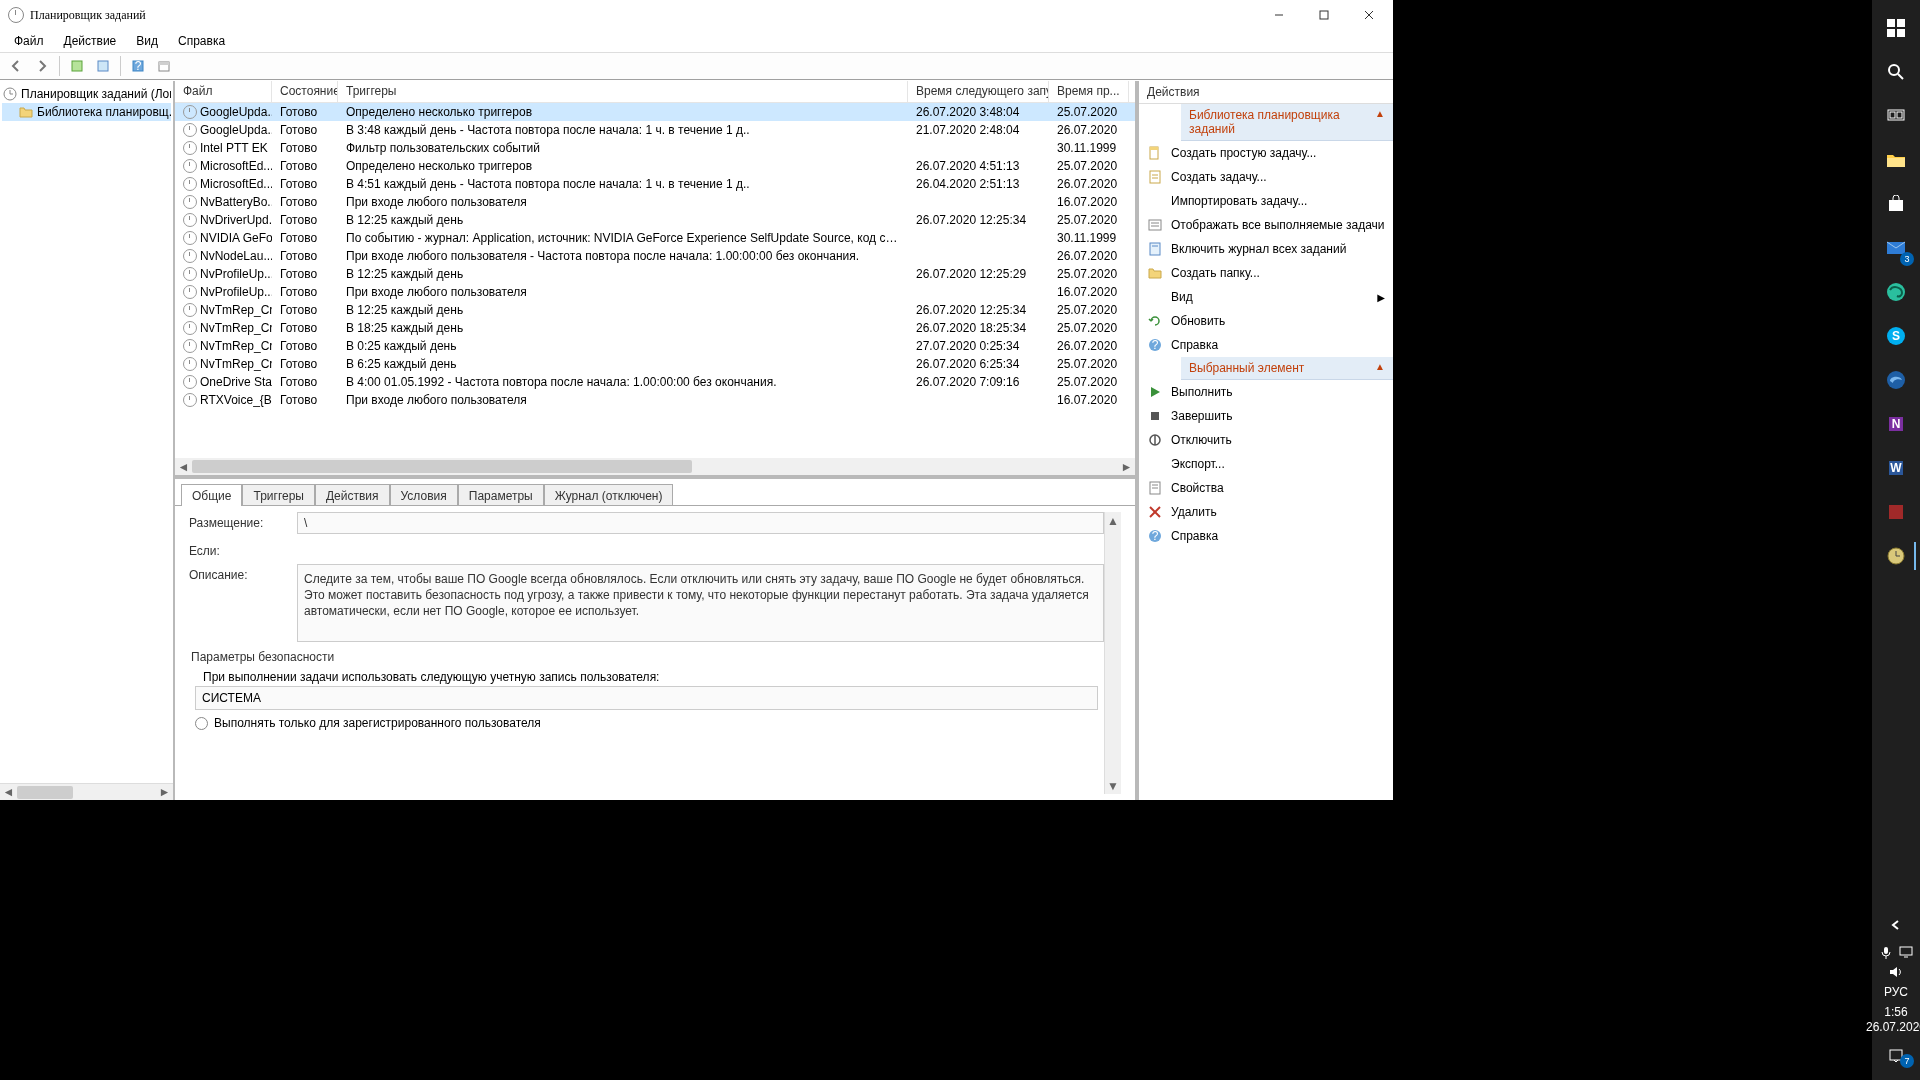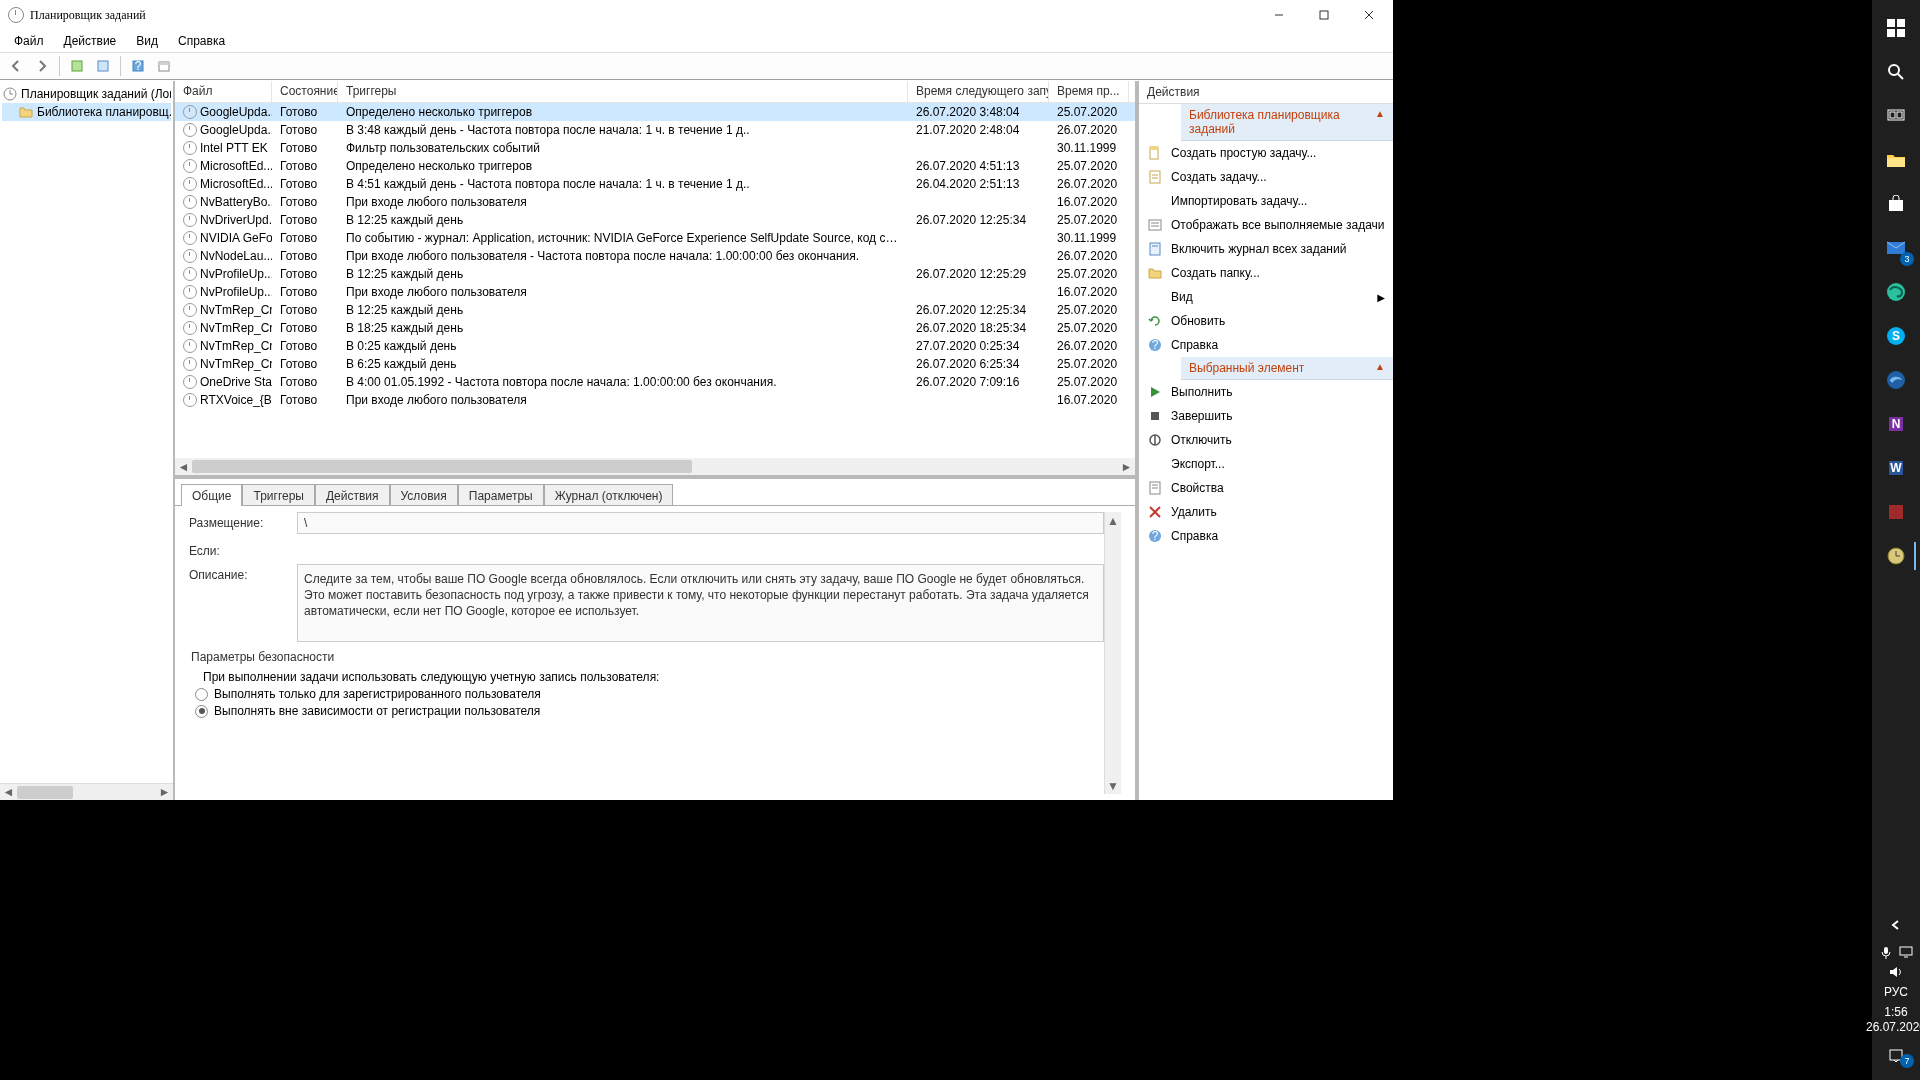--- a/index.html
+++ b/index.html
@@ -392,27 +392,24 @@
             <div class="frow">
                 <div class="flabel">Если:</div>
                 <div style="flex:1;padding-top:4px"></div>
               </div>
             <div class="frow">
                 <div class="flabel">Описание:</div>
                 <div class="fdesc">Следите за тем, чтобы ваше ПО Google всегда обновлялось. Если отключить или снять эту задачу, ваше ПО Google не будет обновляться. Это может поставить безопасность под угрозу, а также привести к тому, что некоторые функции перестанут работать. Эта задача удаляется автоматически, если нет ПО Google, которое ее использует.</div>
               </div>
             <div class="fieldset-title">Параметры безопасности</div>
             <div style="margin:2px 0 2px 14px">При выполнении задачи использовать следующую учетную запись пользователя:</div>
+            <div style="border:1px solid #ccc;background:#fafafa;padding:4px 6px;margin:2px 6px 6px 6px">СИСТЕМА</div>
             <div class="radio-row">
                 <span class="radio"></span>
                 <span>Выполнять только для зарегистрированного пользователя</span>
-              </div>
-            <div class="radio-row">
-                <span class="radio chk"></span>
-                <span>Выполнять вне зависимости от регистрации пользователя</span>
               </div>
           </div>
           <div class="vsb">
             <div class="ar">▲</div>
             <div class="tr"></div>
             <div class="ar">▼</div>
           </div>
         </div>
       </div>
     </div>

